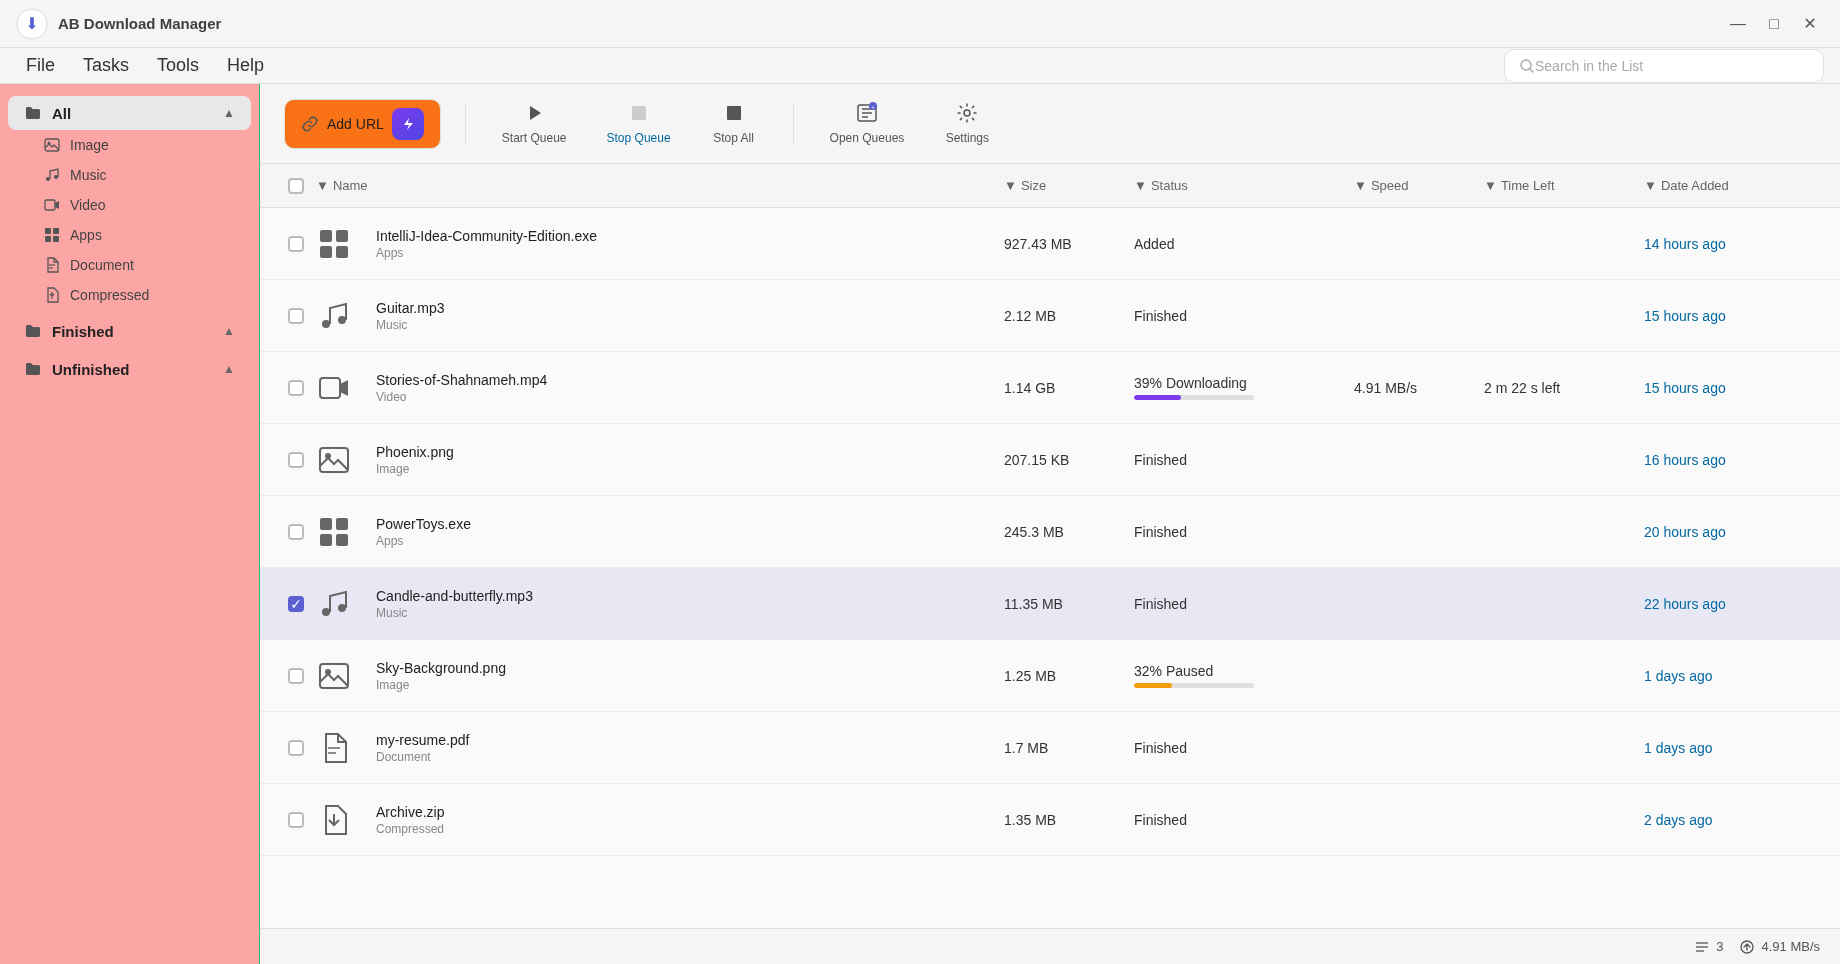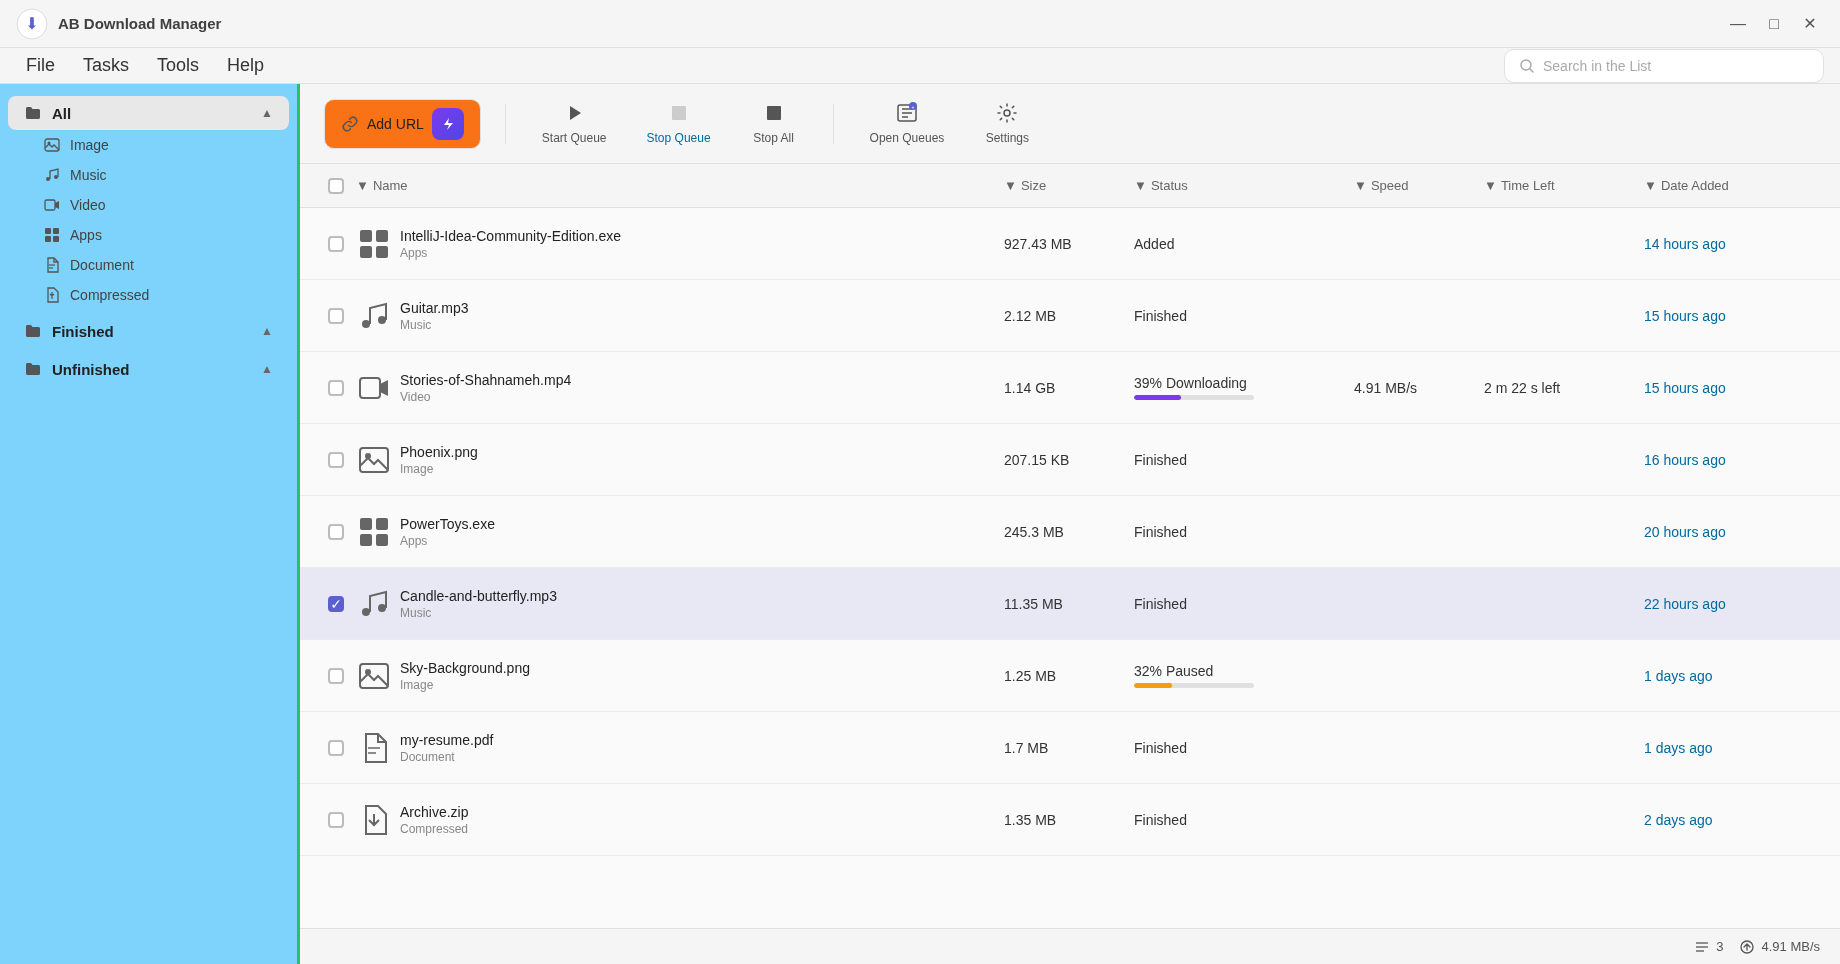--- a/index.html
+++ b/index.html
@@ -74,23 +74,23 @@
     }
 
     
     .main-layout {
       display: flex;
       height: calc(964px - 48px - 36px);
     }
 
     
     .sidebar {
-      width: 300px;
-      background: #7dd3fc;
-      border-right: 3px solid #22c55e;
+      width: 260px;
+      background: #fca5a5;
+      border-right: 1px solid #22c55e;
       padding: 12px 0;
       flex-shrink: 0;
       overflow-y: auto;
     }
     .sidebar-section {
       margin-bottom: 4px;
     }
     .sidebar-group-header {
       display: flex;
       align-items: center;
@@ -188,21 +188,20 @@
       min-width: 70px;
     }
     .toolbar-action.disabled { color: #bbb; cursor: default; }
     .toolbar-action-icon {
       font-size: 20px;
       line-height: 1;
     }
     .search-box {
       display: flex;
       align-items: center;
-      gap: 8px;
       background: #ffffff;
       border: 1.5px solid #e0e0e0;
       border-radius: 10px;
       padding: 8px 14px;
       width: 320px;
       font-size: 14px;
       color: #aaa;
     }
 
     
@@ -240,21 +239,21 @@
       height: 72px;
       align-items: center;
       border-bottom: 1px solid #ebebeb;
       cursor: pointer;
     }
     .file-row.selected { background: #e8e8f5; }
 
     .file-info {
       display: flex;
       align-items: center;
-      gap: 8px;
+      gap: 24px;
     }
     .file-icon-wrap {
       width: 36px;
       height: 36px;
       display: flex;
       align-items: center;
       justify-content: center;
       flex-shrink: 0;
     }
     .file-name-group {

